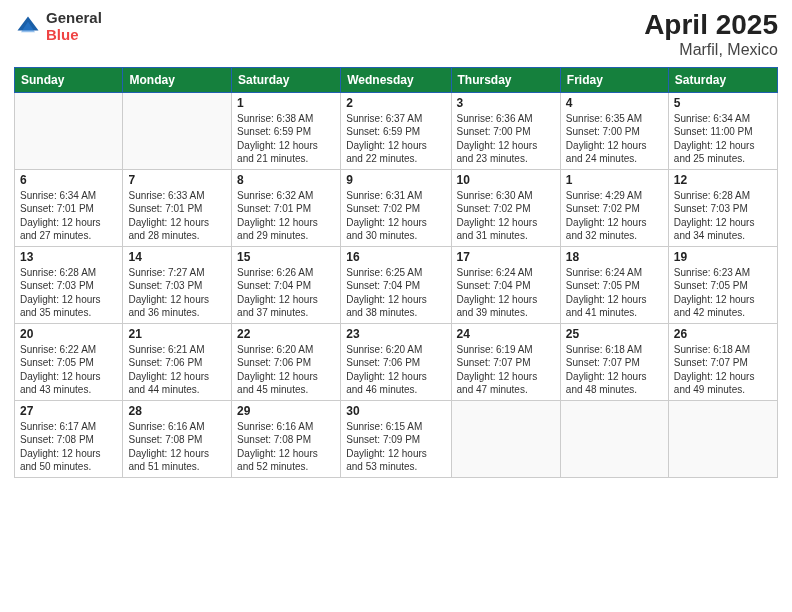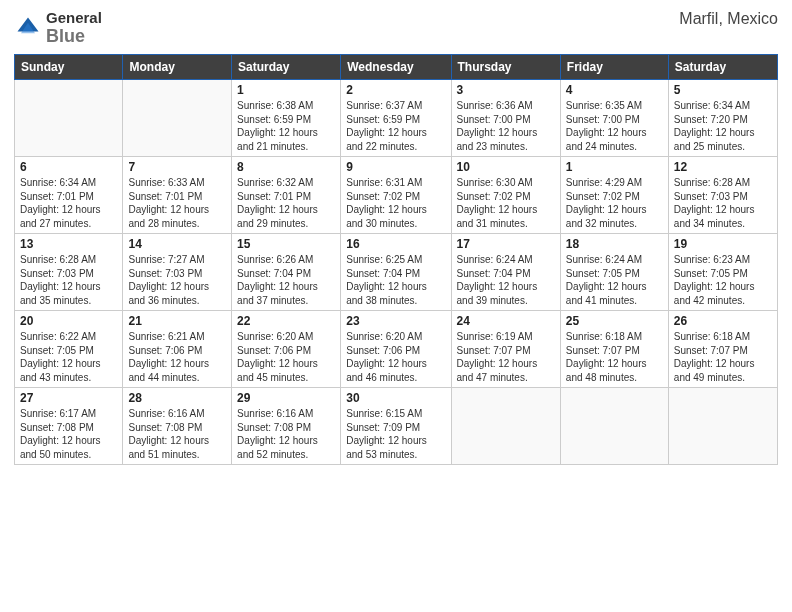--- a/index.html
+++ b/index.html
@@ -32,23 +32,23 @@
       display: flex;
       flex-direction: column;
       line-height: 1.1;
     }
     .logo-general {
       font-size: 15px;
       font-weight: bold;
       color: #333;
     }
     .logo-blue {
-      font-size: 18px;
-      font-weight: bold;
-      color: #737373;
+      font-size: 15px;
+      font-weight: bold;
+      color: #ef4444;
     }
     .logo-icon {
       width: 28px;
       height: 28px;
     }
     .title-block {
       text-align: right;
     }
     .title-month {
       font-size: 28px;
@@ -59,21 +59,21 @@
     .title-location {
       font-size: 16px;
       color: #444;
     }
     .calendar-table {
       width: 100%;
       border-collapse: collapse;
       border: 1px solid #ccc;
     }
     .calendar-table th {
-      background-color: #404040;
+      background-color: #15803d;
       color: #fff;
       text-align: left;
       padding: 5px 6px;
       font-size: 12px;
       font-weight: bold;
       border: 1px solid #2060b0;
     }
     .calendar-table td {
       border: 1px solid #ccc;
       vertical-align: top;
@@ -113,20 +113,21 @@
       <svg class="logo-icon" viewBox="0 0 32 32" xmlns="http://www.w3.org/2000/svg">
         <polygon points="16,4 28,20 4,20" fill="#1a5fa8"></polygon>
         <polygon points="16,10 24,22 8,22" fill="#2980d9" opacity="0.5"></polygon>
       </svg>
       <div class="logo-text">
         <span class="logo-general">General</span>
         <span class="logo-blue">Blue</span>
       </div>
     </div>
     <div class="title-block">
+      <div class="title-month">April 2025</div>
       <div class="title-location">Marfil, Mexico</div>
     </div>
   </div>
 
   <table class="calendar-table">
     <thead>
       <tr>
         <th>Sunday</th>
         <th>Monday</th>
         <th>Saturday</th>
@@ -164,21 +165,21 @@
           <td>
             <div class="day-number">4</div>
             <div class="day-detail">Sunrise: 6:35 AM
 Sunset: 7:00 PM
 Daylight: 12 hours
 and 24 minutes.</div>
           </td>
           <td>
             <div class="day-number">5</div>
             <div class="day-detail">Sunrise: 6:34 AM
-Sunset: 7:20 PM
+Sunset: 11:00 PM
 Daylight: 12 hours
 and 25 minutes.</div>
           </td>
         </tr>
         <tr class="week-row">
           <td>
             <div class="day-number">6</div>
             <div class="day-detail">Sunrise: 6:34 AM
 Sunset: 7:01 PM
 Daylight: 12 hours

